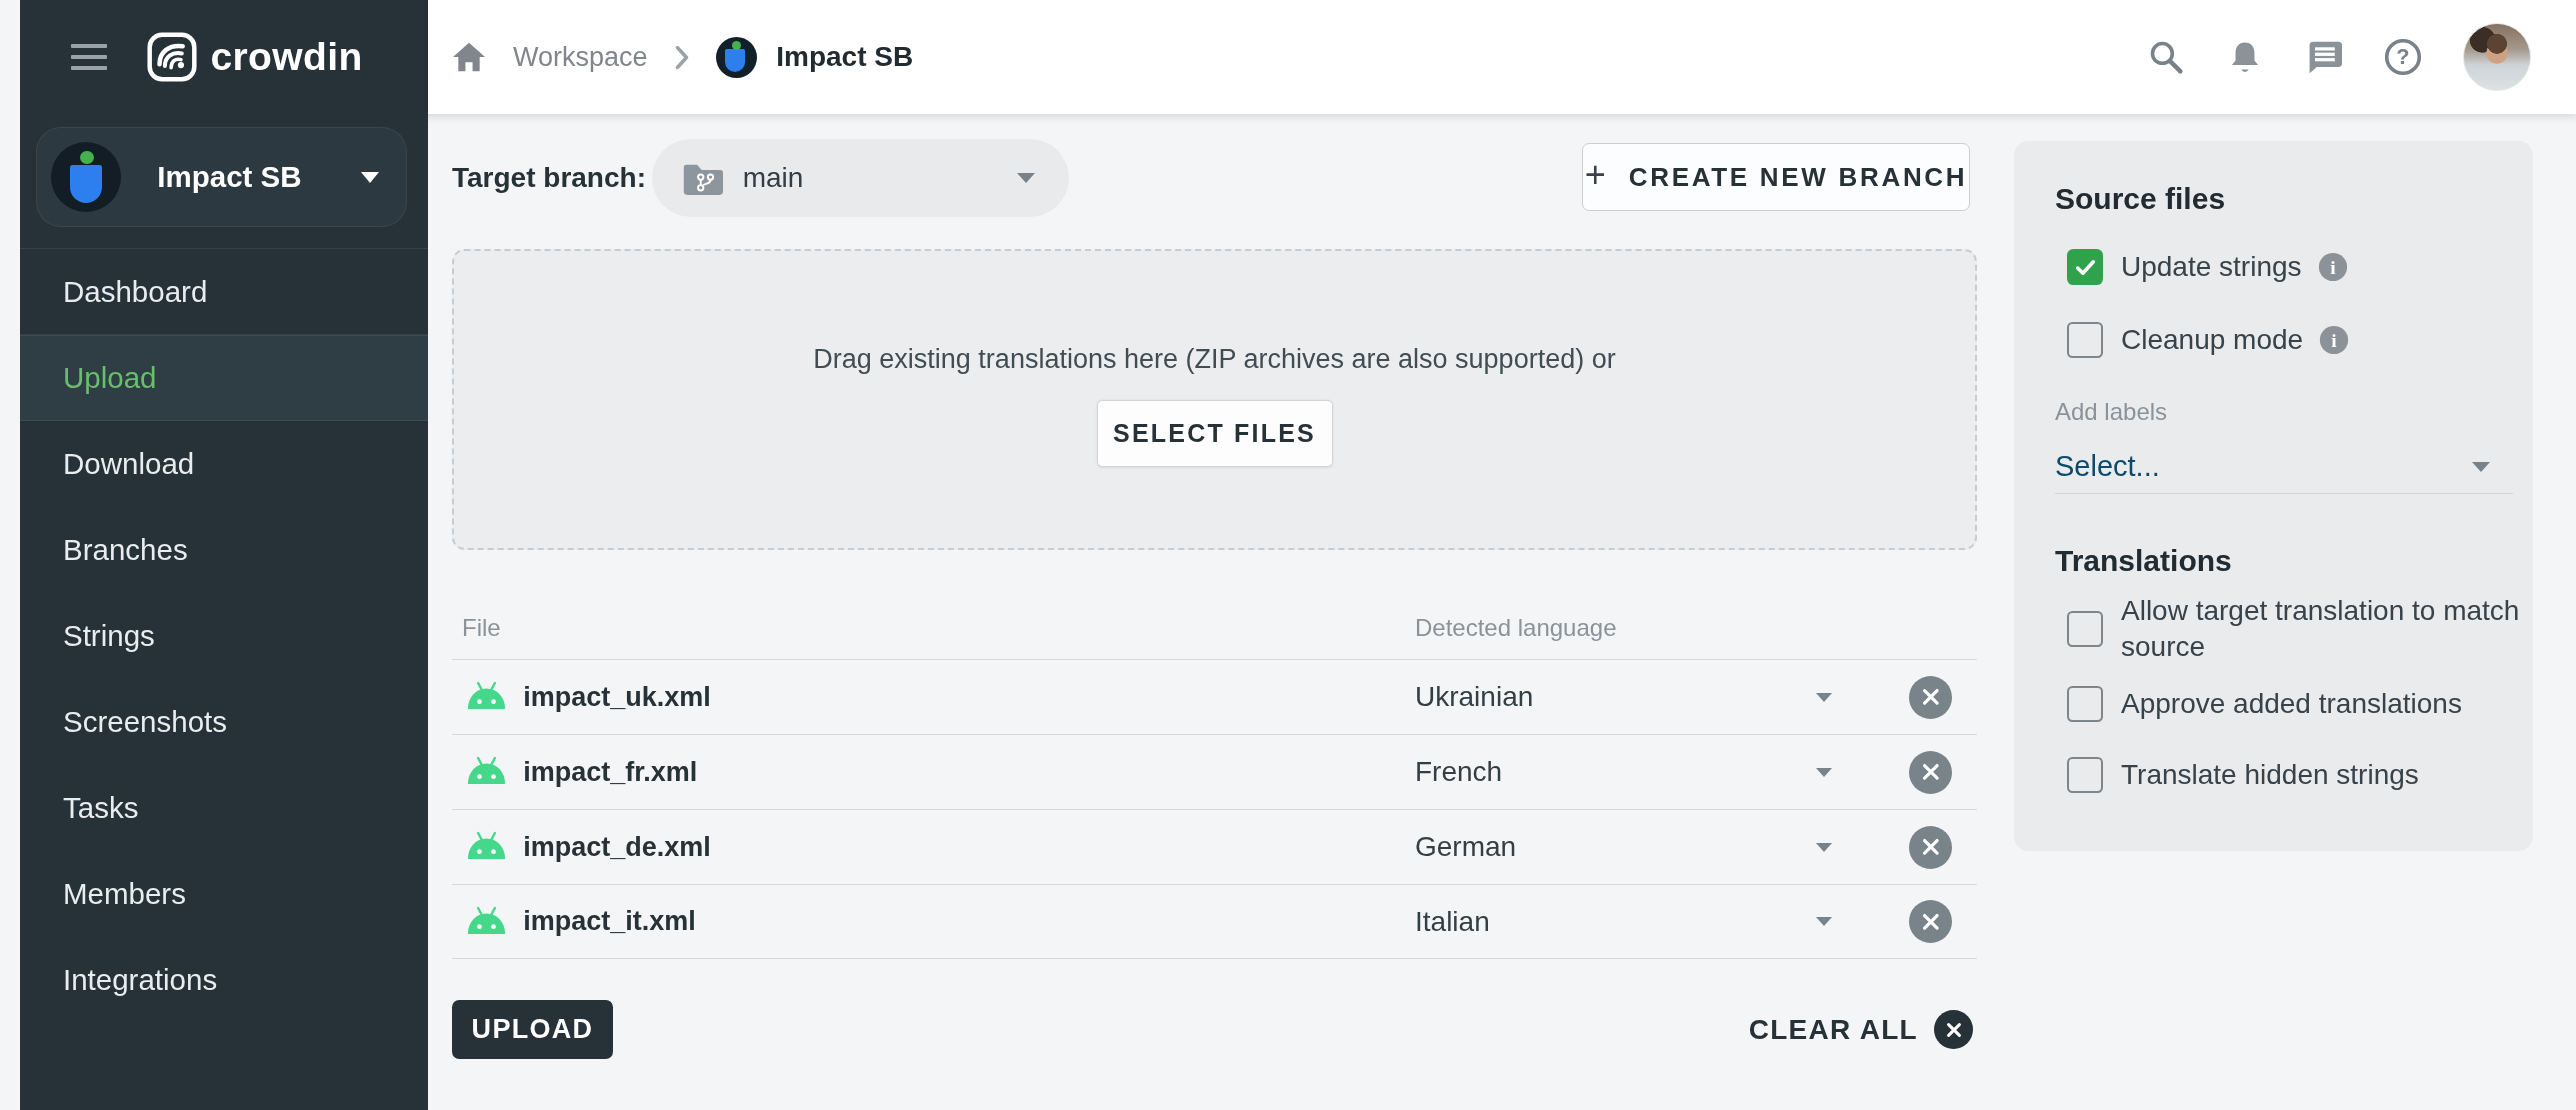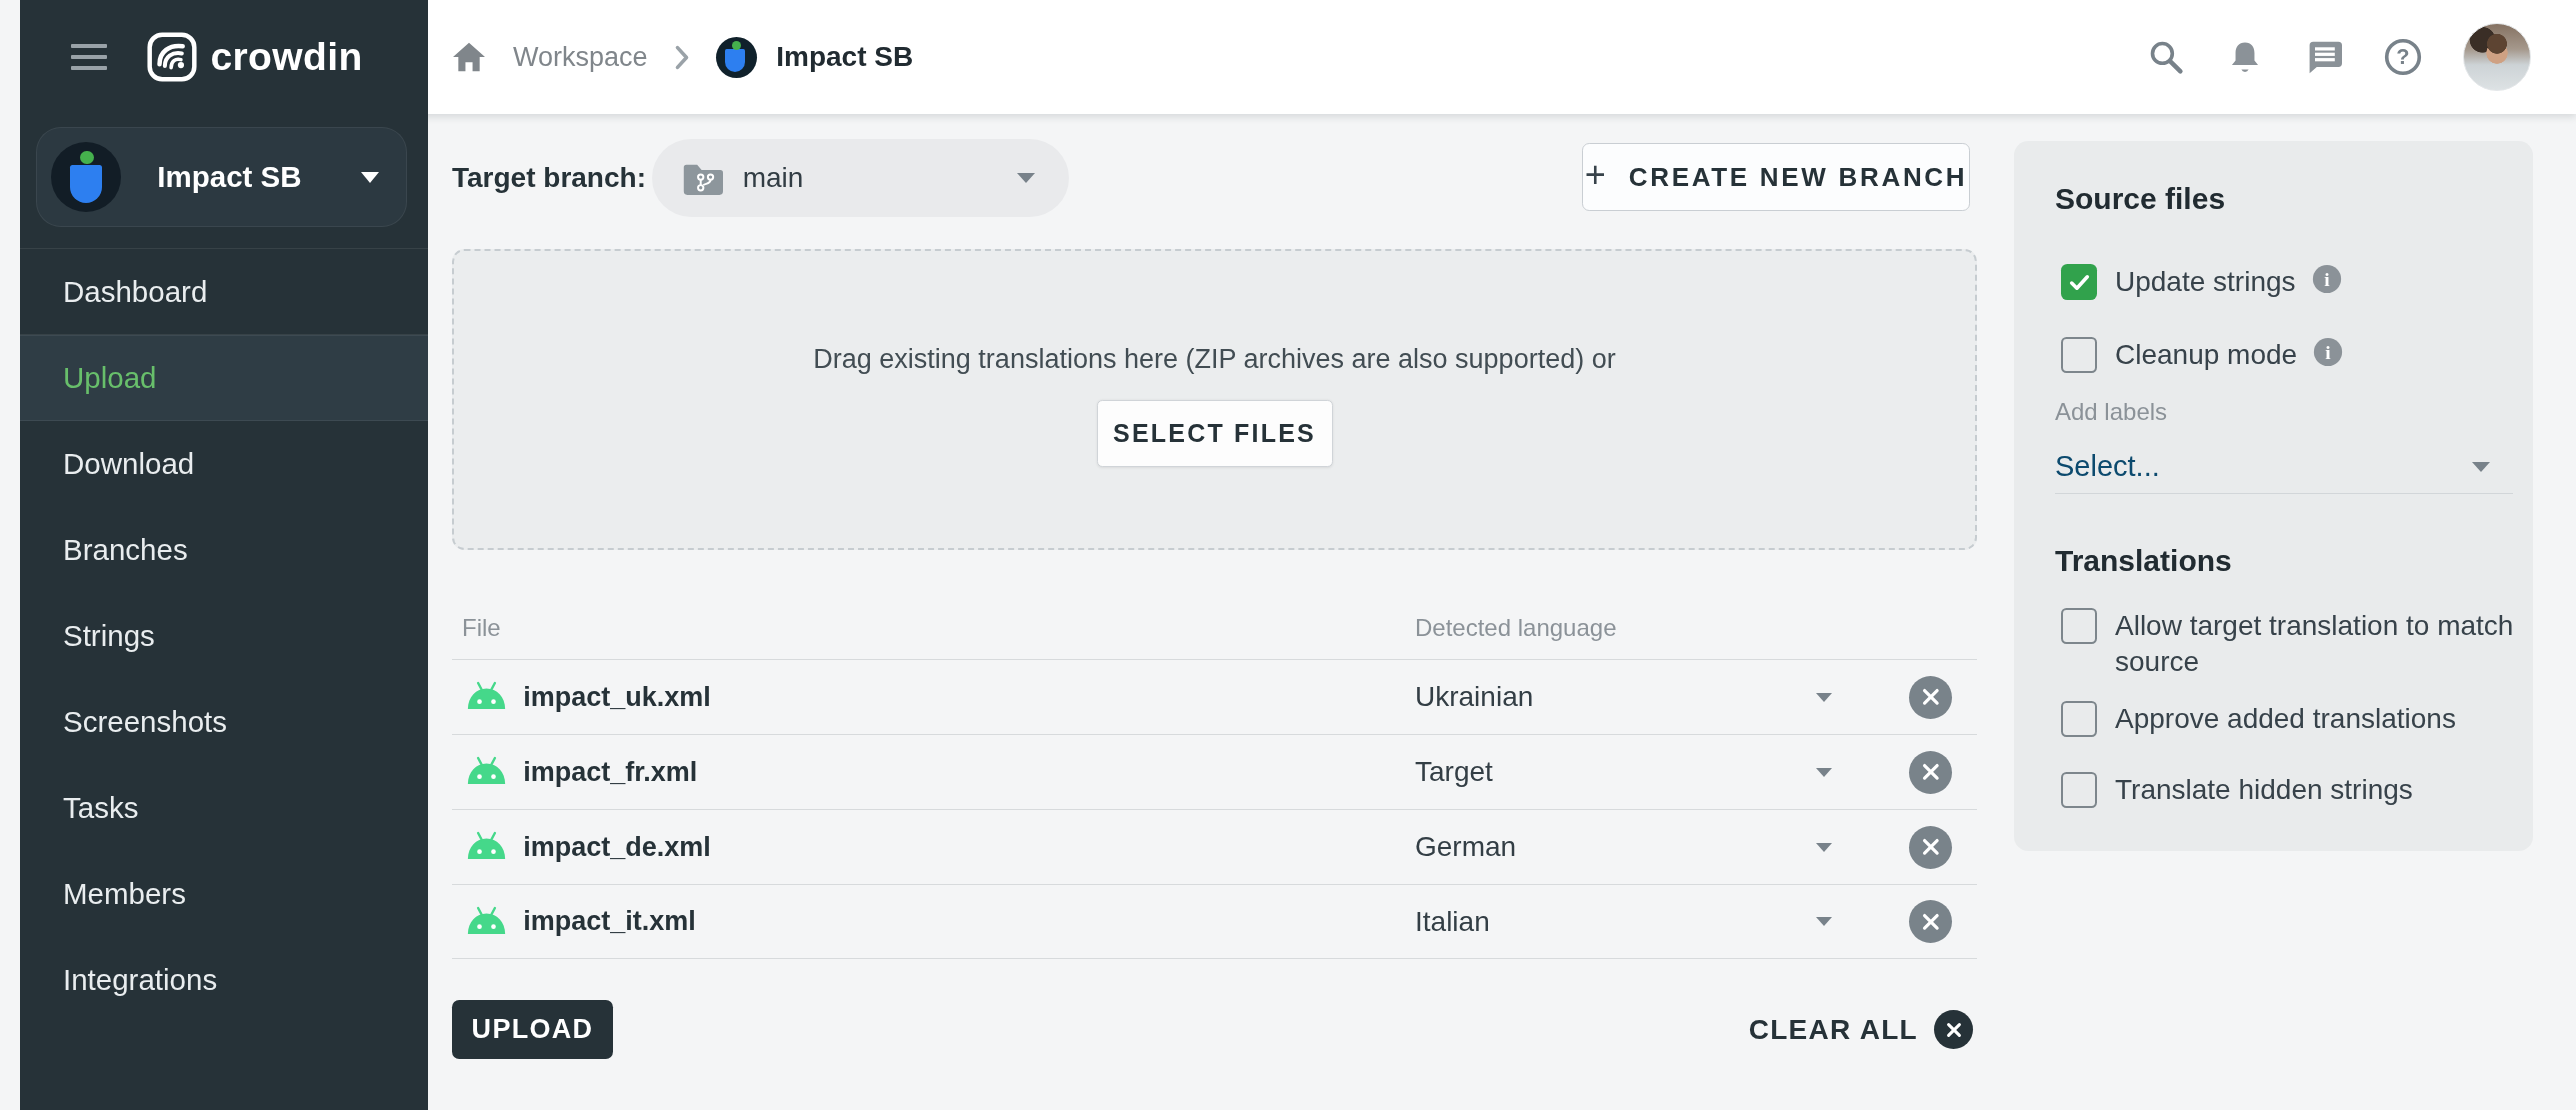--- a/index.html
+++ b/index.html
@@ -164,21 +164,21 @@
     width:39px; height:39px; border-radius:50%; background:#263238;
     display:flex; align-items:center; justify-content:center;
   }
 
   
   .panel {
     position:absolute; left:2014px; top:141px; width:519px; height:710px;
     background:#e9ebec; border-radius:14.3px;
   }
   .panel-title { position:absolute; left:41px; font-size:30px; font-weight:bold; color:#212b31; }
-  .opt-row { position:absolute; left:47px; display:flex; align-items:flex-start;margin-top:15px; }
+  .opt-row { position:absolute; left:53px; display:flex; align-items:center; }
   .cb {
     width:36px; height:36px; border-radius:5.4px; flex:0 0 auto; cursor:pointer;
     display:flex; align-items:center; justify-content:center;
   }
   .cb-empty { border:2.7px solid #7d868c; background:transparent; }
   .cb-checked { background:#31a24c; border-radius:6.3px; }
   .opt-label { margin-left:18px; font-size:28px; color:#37424a; line-height:36px; }
   .opt-label.wrap { width:420px; }
   .info { width:30px; height:30px; margin-left:16px; flex:0 0 auto; cursor:pointer; }
   .small-label { position:absolute; left:41px; font-size:24px; color:#8b9298; }
@@ -352,21 +352,21 @@
 
     <div class="file-row">
       <svg class="android-icon" viewBox="0 0 44 34">
         <path d="M2 30 C2 17 11 8 22 8 C33 8 42 17 42 30 Z" fill="#45d88a"></path>
         <line x1="13" y1="2" x2="17" y2="9.5" stroke="#45d88a" stroke-width="2.6" stroke-linecap="round"></line>
         <line x1="31" y1="2" x2="27" y2="9.5" stroke="#45d88a" stroke-width="2.6" stroke-linecap="round"></line>
         <circle cx="14.5" cy="22" r="2.5" fill="#ffffff"></circle>
         <circle cx="29.5" cy="22" r="2.5" fill="#ffffff"></circle>
       </svg>
       <span class="file-name">impact_fr.xml</span>
-      <span class="row-lang">Target</span>
+      <span class="row-lang">French</span>
       <span class="row-caret"></span>
       <span class="row-x">
         <svg width="19.7" height="19.7" viewBox="0 0 22 22">
             <path d="M4 4 L18 18 M18 4 L4 18" stroke="#ffffff" stroke-width="3.6" stroke-linecap="round"></path>
           </svg>
       </span>
     </div>
 
     <div class="file-row">
       <svg class="android-icon" viewBox="0 0 44 34">

